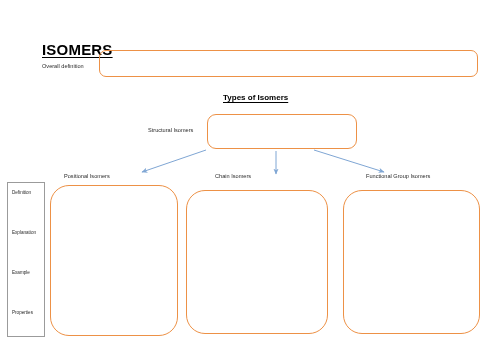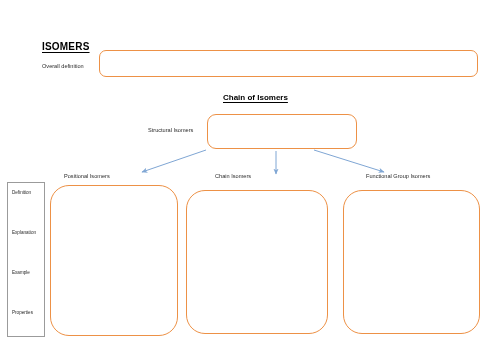--- a/index.html
+++ b/index.html
@@ -18,21 +18,21 @@
     height: 354px;
     background: #ffffff;
     overflow: hidden;
   }
 
   
   .doc-title {
     position: absolute;
     left: 42px;
     top: 41px;
-    font-size: 10px;
+    font-size: 15px;
     font-weight: bold;
     letter-spacing: 0.2px;
     text-decoration: underline;
     text-underline-offset: 2px;
     color: #000000;
     white-space: nowrap;
   }
   .section-title {
     position: absolute;
     left: 223px;
@@ -125,21 +125,21 @@
 <body>
 
 <div id="page">
 
   <div class="doc-title">ISOMERS</div>
 
   <div class="side-label" style="left:42px; top:64px;">Overall definition</div>
 
   <div class="obox" id="overall-definition-box"></div>
 
-  <div class="section-title">Chain of Isomers</div>
+  <div class="section-title">Types of Isomers</div>
 
   <div class="side-label" style="left:148px; top:128px;">Structural Isomers</div>
 
   <div class="obox" id="structural-isomers-box"></div>
 
   <svg id="arrow-layer" viewBox="0 0 500 354">
     <defs>
       <marker id="ahead" markerWidth="7" markerHeight="7" refX="5.4" refY="2.6" orient="auto" markerUnits="strokeWidth">
         <path d="M0,0 L6,2.6 L0,5.2 L1.6,2.6 Z" fill="#7FA6D4"></path>
       </marker>

